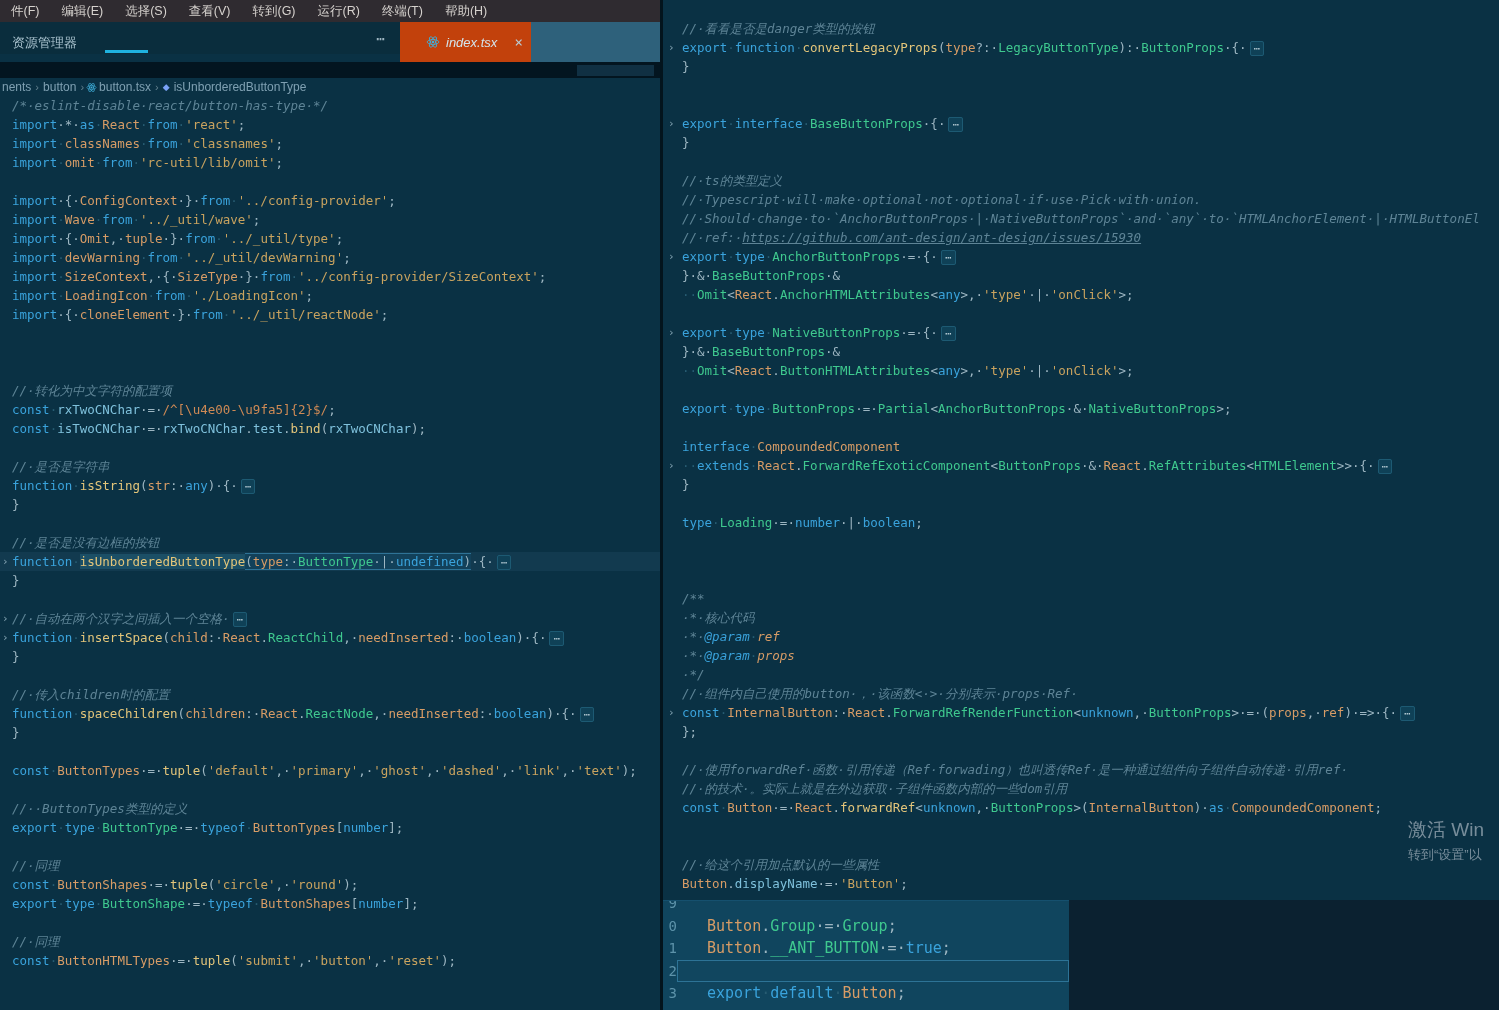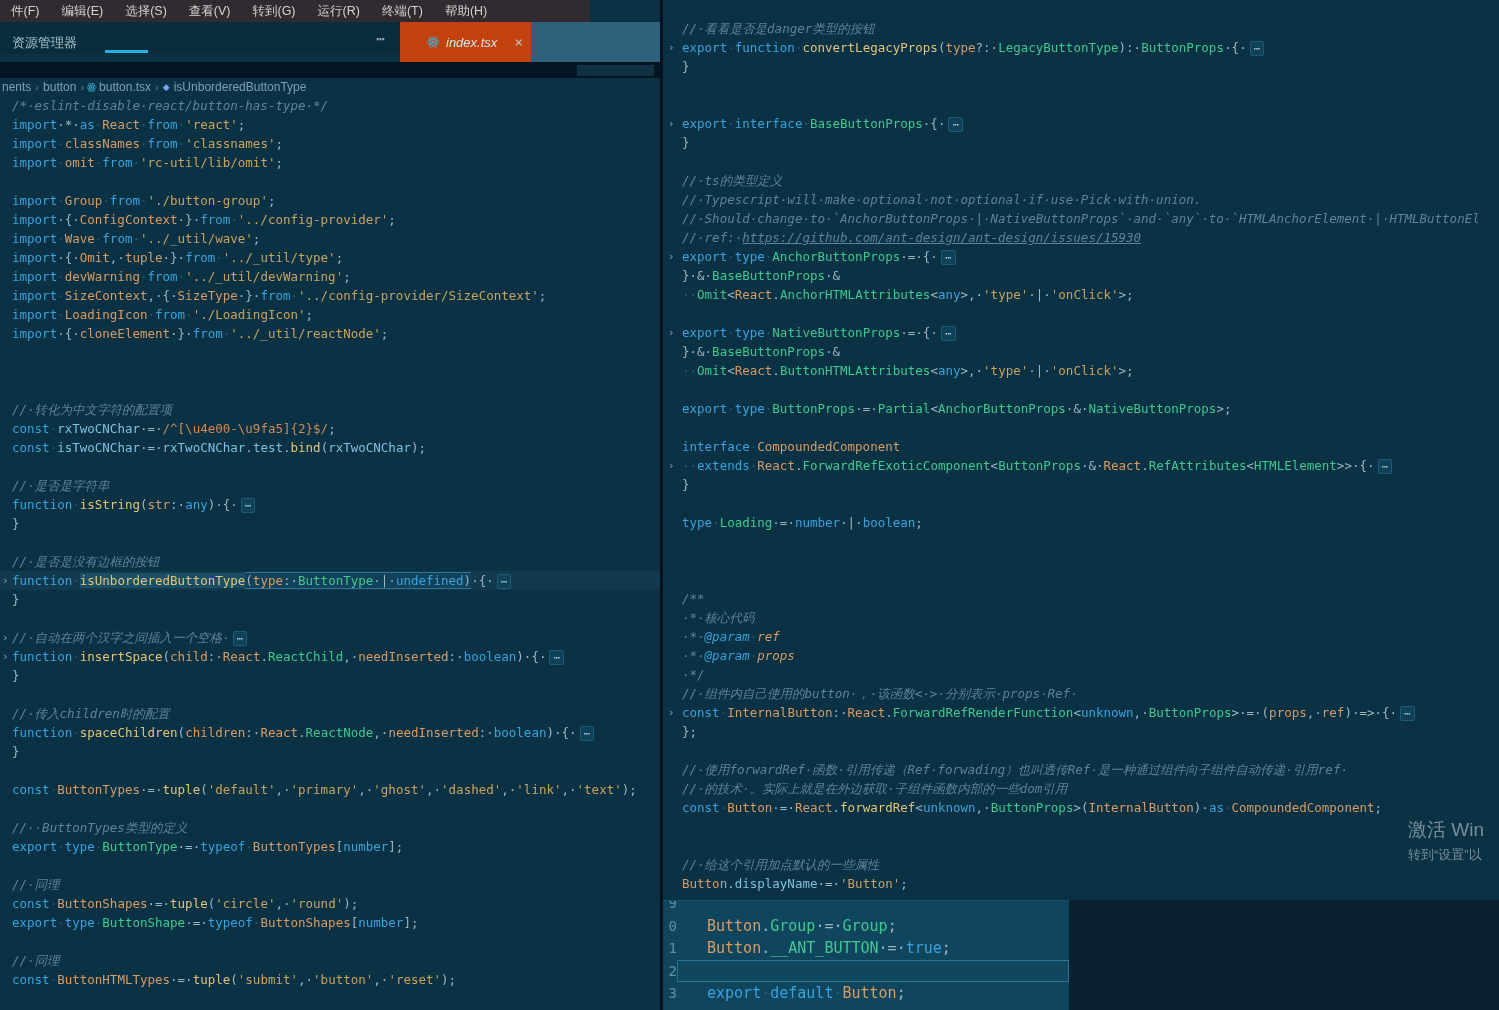--- a/index.html
+++ b/index.html
@@ -1,18 +1,18 @@
 <!DOCTYPE html>
 <html><head>
 <meta charset="utf-8">
 <style>
   html,body{margin:0;padding:0;background:#0a3144;width:1499px;height:1010px;overflow:hidden;}
   .app{position:relative;width:1499px;height:1010px;font-family:"DejaVu Sans Mono","Liberation Mono",monospace;}
   
-  .menubar{position:absolute;left:0;top:0;width:590px;height:22px;background:#2f2b30;display:flex;align-items:center;font-family:"Liberation Sans",sans-serif;font-size:12.5px;color:#d6d2ce;}
+  .menubar{position:absolute;left:0;top:0;width:662px;height:22px;background:#2f2b30;display:flex;align-items:center;font-family:"Liberation Sans",sans-serif;font-size:12.5px;color:#d6d2ce;}
   .menu-item{padding:0 11px;height:22px;line-height:22px;cursor:default;}
   
   .lefthead{position:absolute;left:0;top:22px;width:662px;height:32px;background:#0a2d3d;}
   .exp-title{position:absolute;left:12px;top:12px;font-family:"Liberation Sans",sans-serif;font-size:13px;color:#a9c2ce;}
   .exp-more{position:absolute;left:376px;top:8px;font-size:15px;color:#9fb6c2;cursor:pointer;}
   .accent-line{position:absolute;left:105px;bottom:1px;width:43px;height:3px;background:#1fb2e0;}
   .tab{position:absolute;left:400px;top:0;width:131px;height:40px;background:#c2410c;display:flex;align-items:center;padding:0 8px 0 26px;box-sizing:border-box;cursor:pointer;}
   .tab-label{margin-left:6px;font-family:"Liberation Sans",sans-serif;font-size:13px;color:#d4e4ec;font-style:italic;}
   .tab-close{margin-left:auto;font-size:14px;color:#b9cdd6;}
   .light-block{position:absolute;left:531px;top:0;width:131px;height:40px;background:#2e617b;}
@@ -118,21 +118,20 @@
       <span class="bc-ico">◆</span>
       <span class="bc-item">isUnborderedButtonType</span>
     </div>
 
   <div class="pane pane-left" id="pane-left">
       <div class="line"><span class="gut"></span><span class="code"><span class="tok c">/*·eslint-disable·react/button-has-type·*/</span></span></div>
       <div class="line"><span class="gut"></span><span class="code"><span class="tok k">import</span><span class="tok o">·*·</span><span class="tok k">as</span><span class="tok w">·</span><span class="tok v">React</span><span class="tok w">·</span><span class="tok k">from</span><span class="tok w">·</span><span class="tok s">'react'</span><span class="tok o">;</span></span></div>
       <div class="line"><span class="gut"></span><span class="code"><span class="tok k">import</span><span class="tok w">·</span><span class="tok v">classNames</span><span class="tok w">·</span><span class="tok k">from</span><span class="tok w">·</span><span class="tok s">'classnames'</span><span class="tok o">;</span></span></div>
       <div class="line"><span class="gut"></span><span class="code"><span class="tok k">import</span><span class="tok w">·</span><span class="tok v">omit</span><span class="tok w">·</span><span class="tok k">from</span><span class="tok w">·</span><span class="tok s">'rc-util/lib/omit'</span><span class="tok o">;</span></span></div>
       <div class="line"><span class="gut"></span><span class="code"></span></div>
-      <div class="line"><span class="gut"></span><span class="code"><span class="tok k">import</span><span class="tok w">·</span><span class="tok v">Group</span><span class="tok w">·</span><span class="tok k">from</span><span class="tok w">·</span><span class="tok s">'./button-group'</span><span class="tok o">;</span></span></div>
       <div class="line"><span class="gut"></span><span class="code"><span class="tok k">import</span><span class="tok o">·{·</span><span class="tok v">ConfigContext</span><span class="tok o">·}·</span><span class="tok k">from</span><span class="tok w">·</span><span class="tok s">'../config-provider'</span><span class="tok o">;</span></span></div>
       <div class="line"><span class="gut"></span><span class="code"><span class="tok k">import</span><span class="tok w">·</span><span class="tok v">Wave</span><span class="tok w">·</span><span class="tok k">from</span><span class="tok w">·</span><span class="tok s">'../_util/wave'</span><span class="tok o">;</span></span></div>
       <div class="line"><span class="gut"></span><span class="code"><span class="tok k">import</span><span class="tok o">·{·</span><span class="tok v">Omit</span><span class="tok o">,·</span><span class="tok v">tuple</span><span class="tok o">·}·</span><span class="tok k">from</span><span class="tok w">·</span><span class="tok s">'../_util/type'</span><span class="tok o">;</span></span></div>
       <div class="line"><span class="gut"></span><span class="code"><span class="tok k">import</span><span class="tok w">·</span><span class="tok v">devWarning</span><span class="tok w">·</span><span class="tok k">from</span><span class="tok w">·</span><span class="tok s">'../_util/devWarning'</span><span class="tok o">;</span></span></div>
       <div class="line"><span class="gut"></span><span class="code"><span class="tok k">import</span><span class="tok w">·</span><span class="tok v">SizeContext</span><span class="tok o">,·{·</span><span class="tok v">SizeType</span><span class="tok o">·}·</span><span class="tok k">from</span><span class="tok w">·</span><span class="tok s">'../config-provider/SizeContext'</span><span class="tok o">;</span></span></div>
       <div class="line"><span class="gut"></span><span class="code"><span class="tok k">import</span><span class="tok w">·</span><span class="tok v">LoadingIcon</span><span class="tok w">·</span><span class="tok k">from</span><span class="tok w">·</span><span class="tok s">'./LoadingIcon'</span><span class="tok o">;</span></span></div>
       <div class="line"><span class="gut"></span><span class="code"><span class="tok k">import</span><span class="tok o">·{·</span><span class="tok v">cloneElement</span><span class="tok o">·}·</span><span class="tok k">from</span><span class="tok w">·</span><span class="tok s">'../_util/reactNode'</span><span class="tok o">;</span></span></div>
       <div class="line"><span class="gut"></span><span class="code"></span></div>
       <div class="line"><span class="gut"></span><span class="code"></span></div>
       <div class="line"><span class="gut"></span><span class="code"></span></div>

